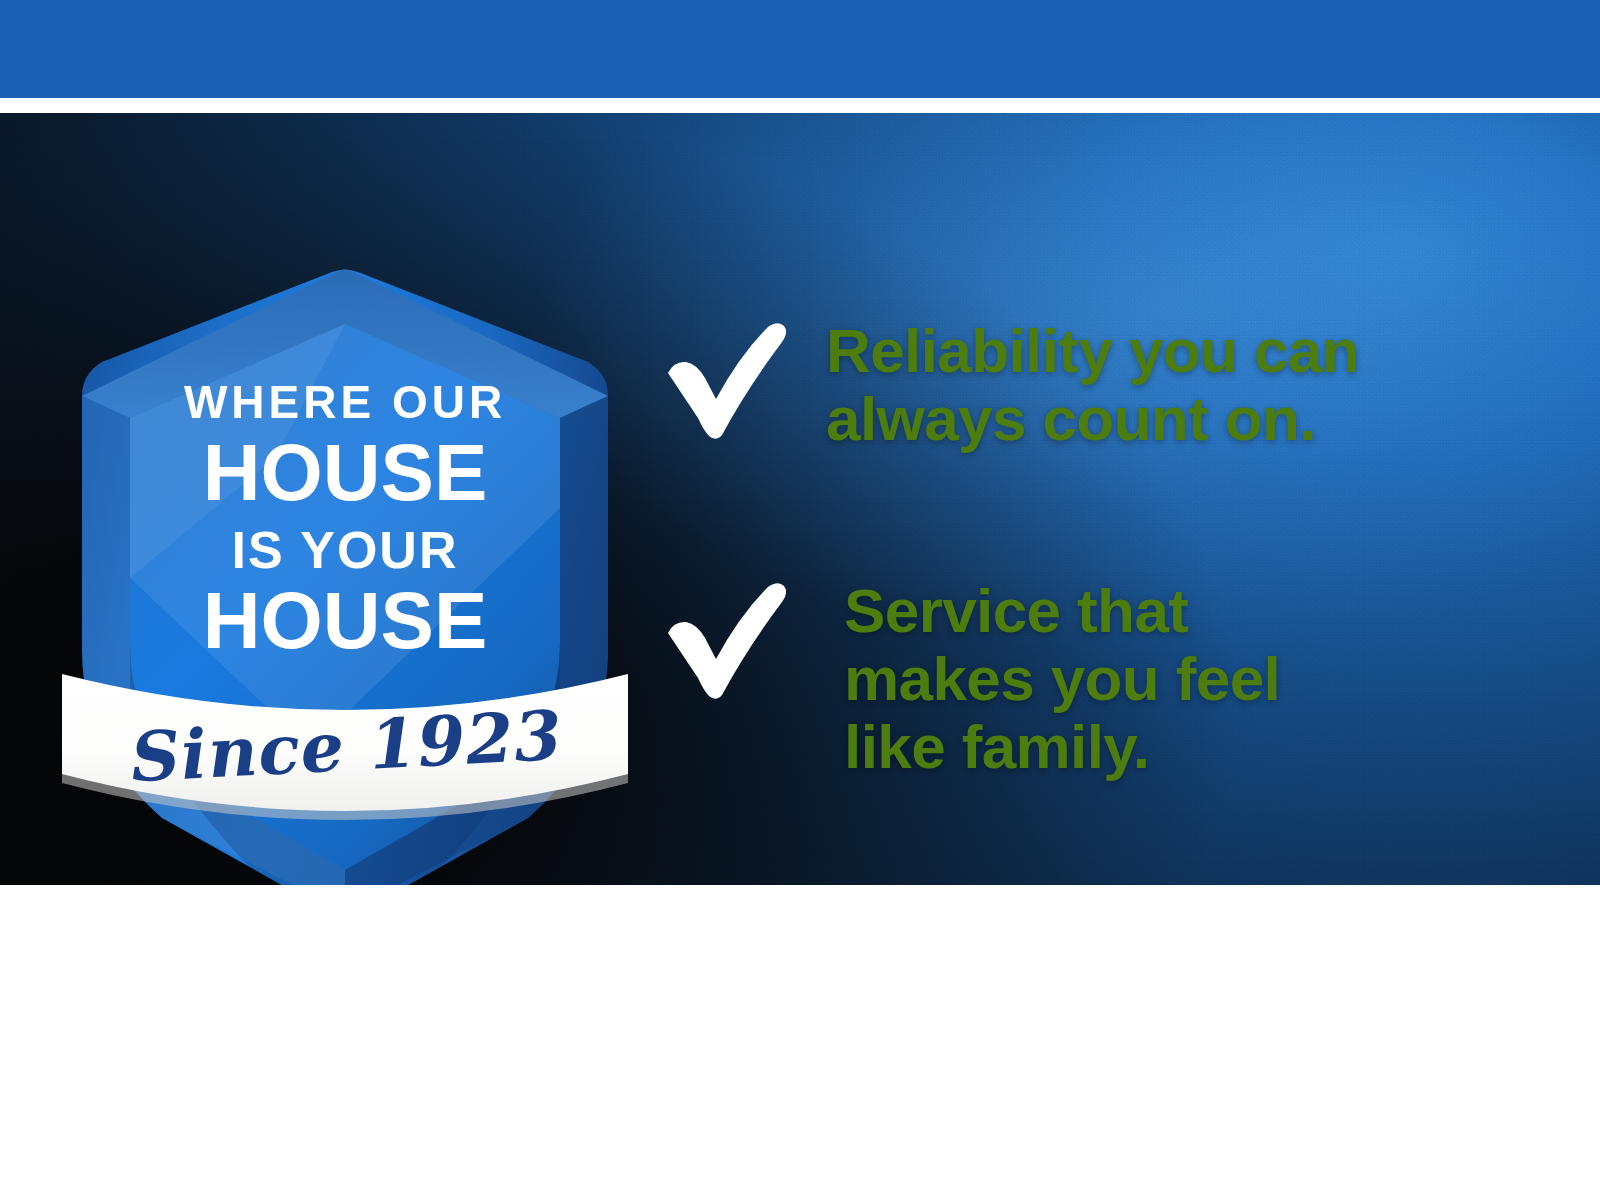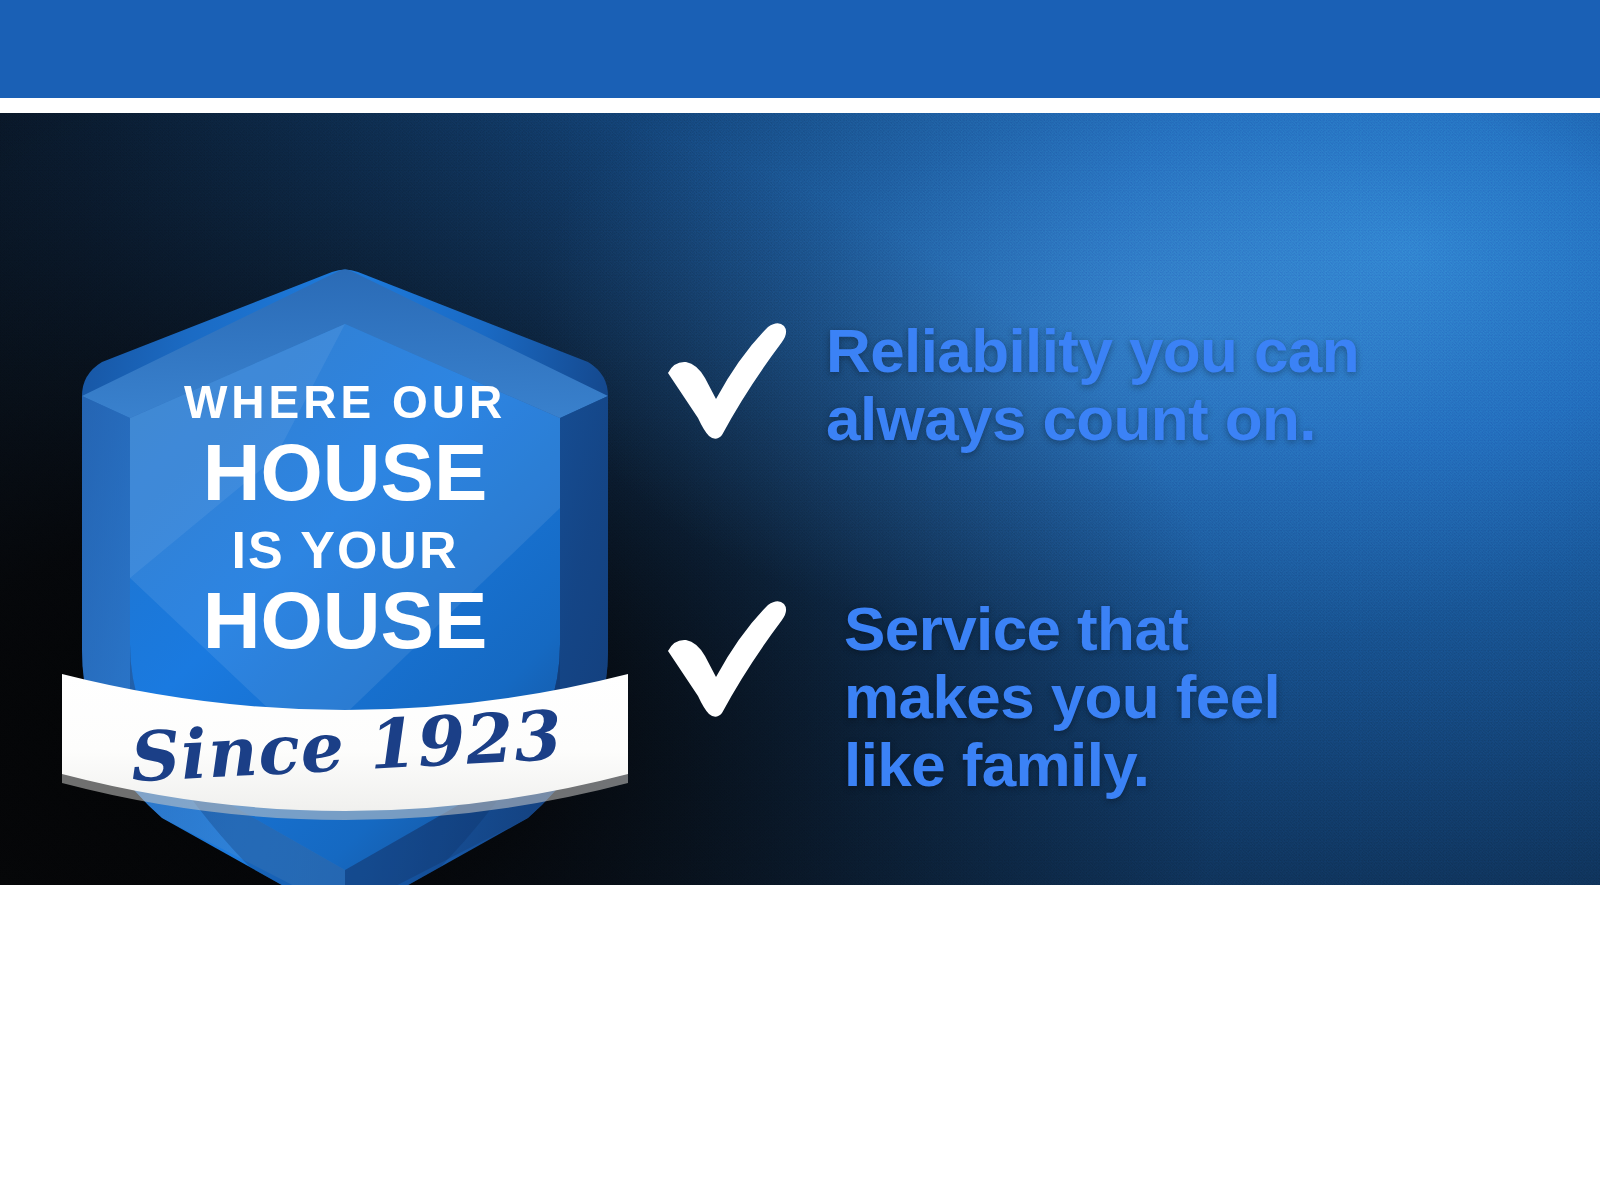--- a/index.html
+++ b/index.html
@@ -141,34 +141,34 @@
   }
   .claim {
     position: absolute;
     left: 0;
     width: 900px;
     display: flex;
     align-items: flex-start;
     gap: 22px;
   }
   .claim-1 { top: 22px; }
-  .claim-2 { top: 300px; gap: 26px; }
+  .claim-2 { top: 282px; gap: 26px; }
   .claim-3 { top: 600px; }
 
   .check {
     flex: 0 0 auto;
     width: 130px;
     height: 118px;
     margin-top: 6px;
   }
   .check svg { display: block; width: 130px; height: 118px; }
 
   .claim-text {
     flex: 1 1 auto;
-    color: #3b82f6;
+    color: #4d7c0f;
     font-family: "Liberation Sans", sans-serif;
     font-weight: 700;
     font-size: 62px;
     line-height: 1.10;
     letter-spacing: -0.6px;
     white-space: pre-line;
     text-shadow: 0 2px 7px rgba(0,0,0,0.33);
     padding-top: 2px;
   }
   .claim-1 .claim-text { margin-left: 14px; }

